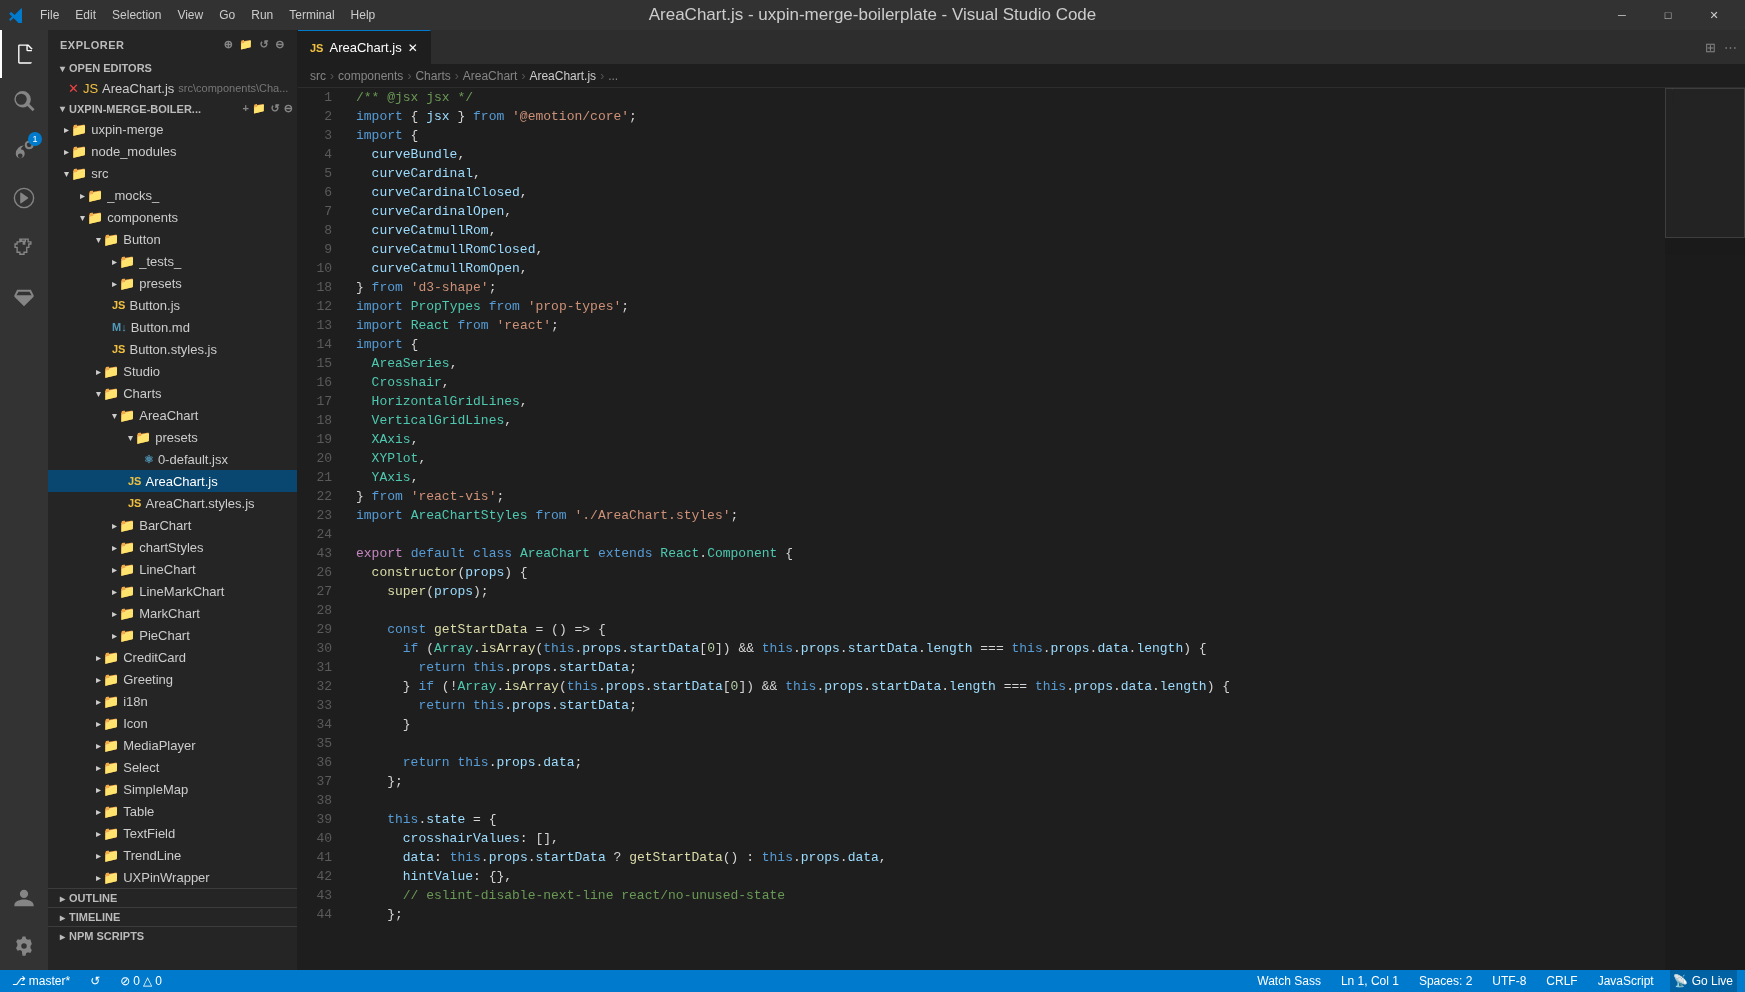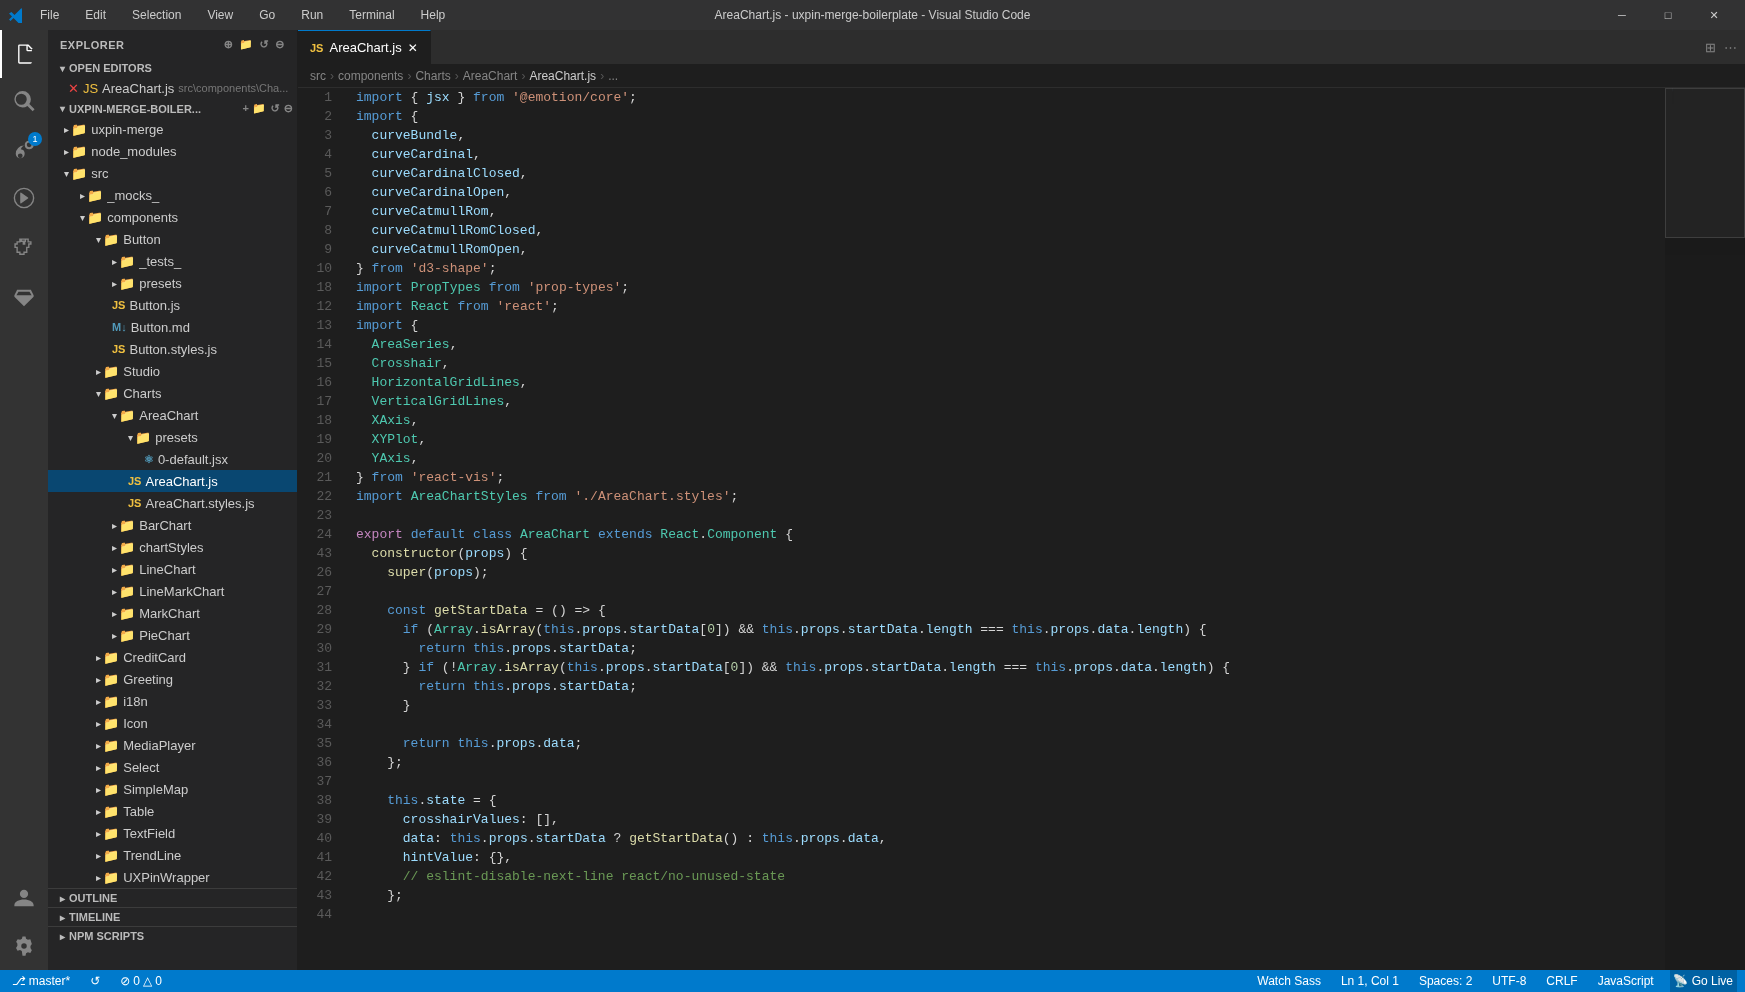--- a/index.html
+++ b/index.html
@@ -1,23 +1,23 @@
 <!DOCTYPE html>
 <html><head>
   <meta charset="utf-8">
   <style>
     * { margin: 0; padding: 0; box-sizing: border-box; }
     body { font-family: 'Segoe UI', sans-serif; font-size: 13px; background: #1e1e1e; color: #cccccc; display: flex; flex-direction: column; height: 992px; width: 1745px; overflow: hidden; }
 
     
     .title-bar { height: 30px; background: #323233; display: flex; align-items: center; justify-content: space-between; padding: 0 8px; user-select: none; }
     .title-bar-left { display: flex; align-items: center; gap: 8px; }
-    .title-bar-menus { display: flex; gap: 10px; }
+    .title-bar-menus { display: flex; gap: 0; }
     .menu-item { padding: 3px 8px; font-size: 12px; color: #cccccc; cursor: pointer; border-radius: 3px; }
-    .title-bar-center { font-size: 12px; color: #cccccc; position: absolute; left: 50%; transform: translateX(-50%); }
+    .title-bar-center { font-size: 17px; color: #cccccc; position: absolute; left: 50%; transform: translateX(-50%); }
     .title-bar-right { display: flex; gap: 0; }
     .window-btn { width: 46px; height: 30px; display: flex; align-items: center; justify-content: center; font-size: 11px; cursor: pointer; }
 
     
     .main-layout { display: flex; flex: 1; overflow: hidden; }
 
     
     .activity-bar { width: 48px; background: #333333; display: flex; flex-direction: column; align-items: center; padding-top: 0; }
     .activity-icon { width: 48px; height: 48px; display: flex; align-items: center; justify-content: center; cursor: pointer; color: #858585; position: relative; }
     .activity-icon.active { color: #ffffff; border-left: 2px solid #ffffff; }
@@ -452,20 +452,21 @@
         <div class="line-number">38</div>
         <div class="line-number">39</div>
         <div class="line-number">40</div>
         <div class="line-number">41</div>
         <div class="line-number">42</div>
         <div class="line-number">43</div>
         <div class="line-number">44</div>
       </div>
 
       <div class="code-area">
+        <div class="code-line"><span class="cmt">/** @jsx jsx */</span></div>
         <div class="code-line"><span class="kw">import</span><span class="punct"> { </span><span class="var">jsx</span><span class="punct"> } </span><span class="kw">from</span><span class="punct"> </span><span class="str">'@emotion/core'</span><span class="punct">;</span></div>
         <div class="code-line"><span class="kw">import</span><span class="punct"> {</span></div>
         <div class="code-line"><span class="punct">  </span><span class="var">curveBundle</span><span class="punct">,</span></div>
         <div class="code-line"><span class="punct">  </span><span class="var">curveCardinal</span><span class="punct">,</span></div>
         <div class="code-line"><span class="punct">  </span><span class="var">curveCardinalClosed</span><span class="punct">,</span></div>
         <div class="code-line"><span class="punct">  </span><span class="var">curveCardinalOpen</span><span class="punct">,</span></div>
         <div class="code-line"><span class="punct">  </span><span class="var">curveCatmullRom</span><span class="punct">,</span></div>
         <div class="code-line"><span class="punct">  </span><span class="var">curveCatmullRomClosed</span><span class="punct">,</span></div>
         <div class="code-line"><span class="punct">  </span><span class="var">curveCatmullRomOpen</span><span class="punct">,</span></div>
         <div class="code-line"><span class="punct">} </span><span class="kw">from</span><span class="punct"> </span><span class="str">'d3-shape'</span><span class="punct">;</span></div>

